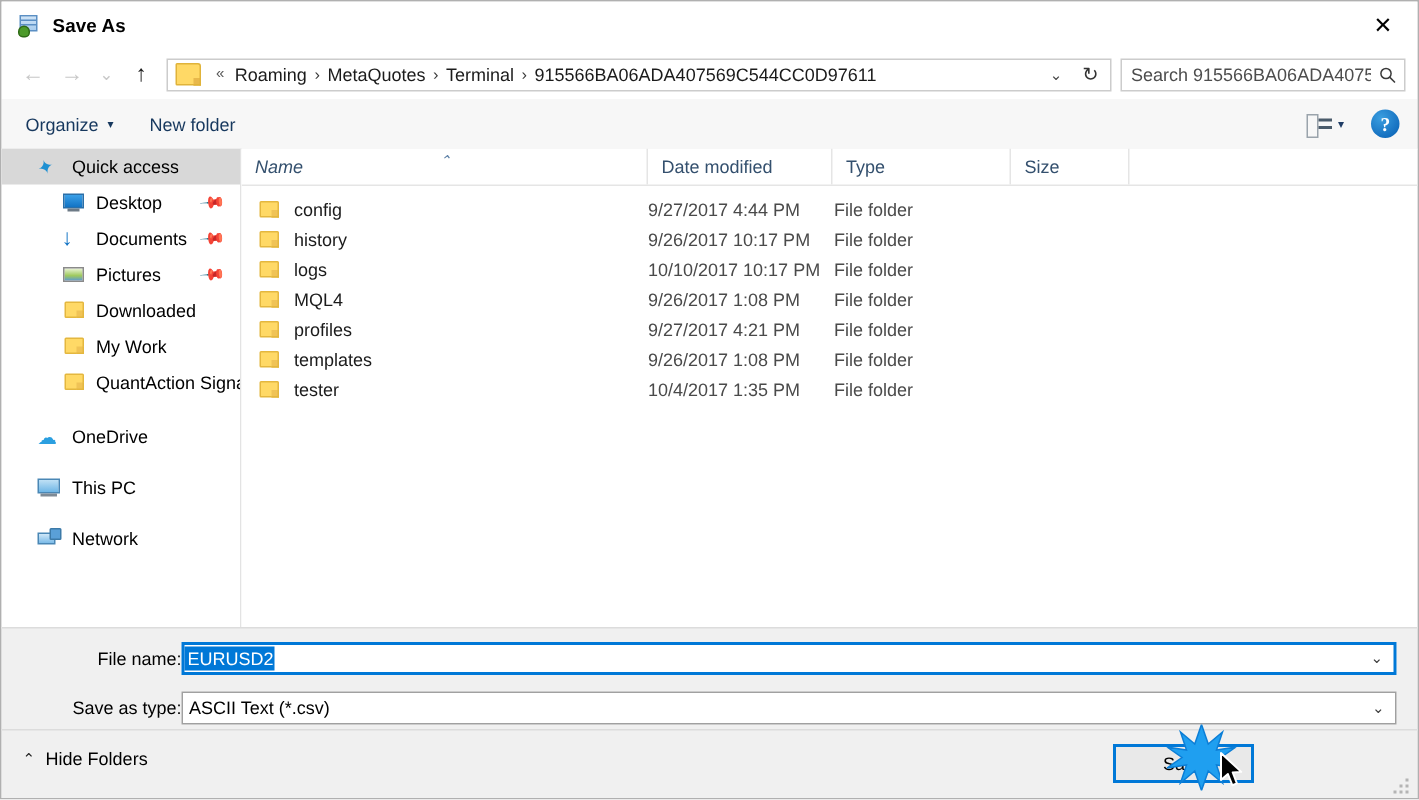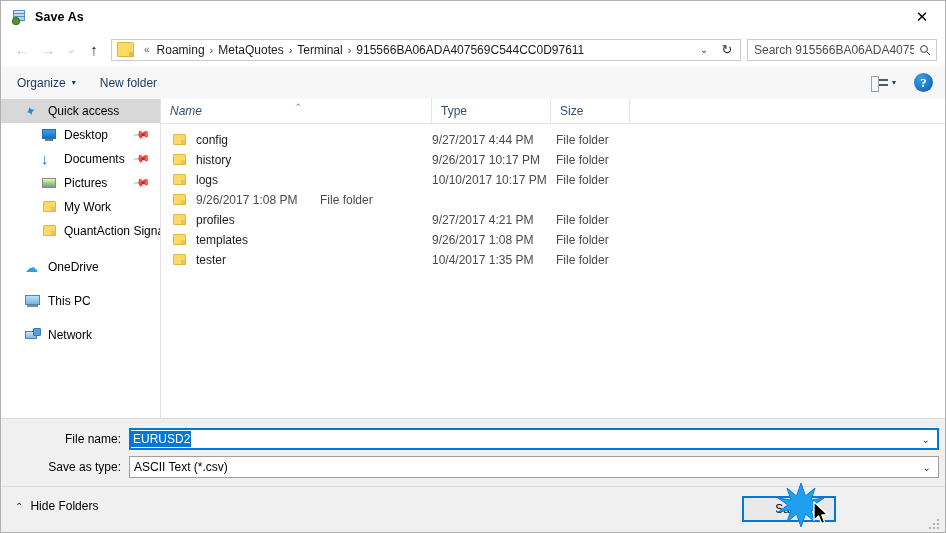--- a/index.html
+++ b/index.html
@@ -244,21 +244,21 @@
   .f-type { width: 119px; color: #4a4a4a; }
   .f-size { width: 80px; color: #4a4a4a; }
 
   
   .formpane {
     position: absolute; left: 0; right: 0; bottom: 45px; height: 68px;
     background: #f0f0f0; border-top: 1px solid #dcdcdc;
   }
   .form-row { display: flex; align-items: center; height: 24px; }
   .form-label {
-    width: 120px; text-align: right; padding-right: 8px;
+    width: 120px; text-align: right; 
     font-size: 12px; color: #000;
   }
   .combo {
     height: 22px; box-sizing: border-box; position: relative;
     background: #fff; display: flex; align-items: center;
   }
   .combo.focused { border: 2px solid #0078d7; }
   .combo.plain { border: 1px solid #a0a0a0; }
   .combo-value { font-size: 12px; padding-left: 3px; color: #000; }
   .combo-value.selected-text { background: #0078d7; color: #ffffff; padding: 1px 1px 1px 2px; }
@@ -397,20 +397,26 @@
     </div>
 
     <div class="side-item lvl1">
       <span class="s-ico">
           <i class="ico-pic"></i>
         </span>
       <span class="s-label">Pictures</span>
       <span class="pin">📌</span>
     </div>
 
+    <div class="side-item lvl1">
+      <span class="s-ico">
+          <i class="ico-folder"></i>
+        </span>
+      <span class="s-label">Downloaded</span>
+    </div>
 
 
     <div class="side-item lvl1">
       <span class="s-ico">
           <i class="ico-folder"></i>
         </span>
       <span class="s-label">My Work</span>
     </div>
 
     <div class="side-item lvl1">
@@ -447,20 +453,21 @@
       <span class="s-label">Network</span>
     </div>
   </div>
 
   <div class="filepane">
     <div class="col-header">
       <div class="col col-name">
         <span>Name</span>
         <span class="sort-caret">⌃</span>
       </div>
+      <div class="col col-date">Date modified</div>
       <div class="col col-type">Type</div>
       <div class="col col-size">Size</div>
     </div>
 
     <div style="height:6px"></div>
 
     <div class="file-row">
       <span class="f-icon">
           <i class="fshape"></i>
         </span>
@@ -484,20 +491,21 @@
         </span>
       <span class="f-name">logs</span>
       <span class="f-date">10/10/2017 10:17 PM</span>
       <span class="f-type">File folder</span>
       <span class="f-size"></span>
     </div>
     <div class="file-row">
       <span class="f-icon">
           <i class="fshape"></i>
         </span>
+      <span class="f-name">MQL4</span>
       <span class="f-date">9/26/2017 1:08 PM</span>
       <span class="f-type">File folder</span>
       <span class="f-size"></span>
     </div>
     <div class="file-row">
       <span class="f-icon">
           <i class="fshape"></i>
         </span>
       <span class="f-name">profiles</span>
       <span class="f-date">9/27/2017 4:21 PM</span>
@@ -525,21 +533,21 @@
   </div>
 
   <div class="formpane">
     <div class="form-row" style="margin-top:8px">
       <span class="form-label">File name:</span>
       <div class="combo focused" style="width:810px">
         <span class="combo-value selected-text">EURUSD2</span>
         <span class="combo-arrow">⌄</span>
       </div>
     </div>
-    <div class="form-row" style="margin-top:4px">
+    <div class="form-row" style="margin-top:9px">
       <span class="form-label">Save as type:</span>
       <div class="combo plain" style="width:810px">
         <span class="combo-value" style="padding-left:4px">ASCII Text (*.csv)</span>
         <span class="combo-arrow">⌄</span>
       </div>
     </div>
   </div>
 
   <div class="footer">
     <div class="hide-folders">

